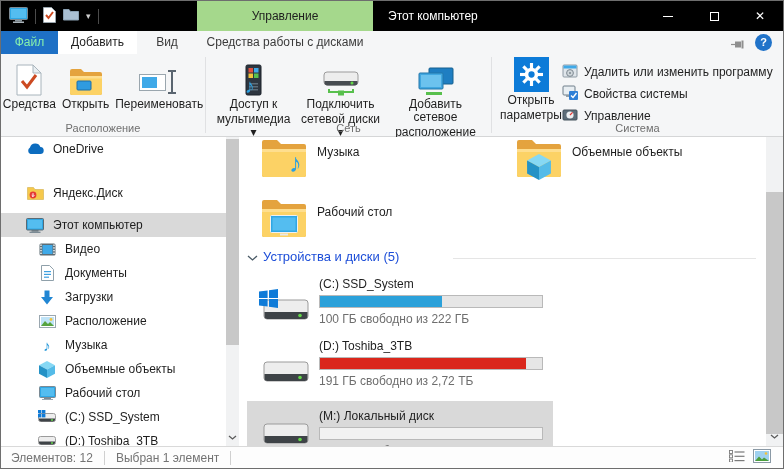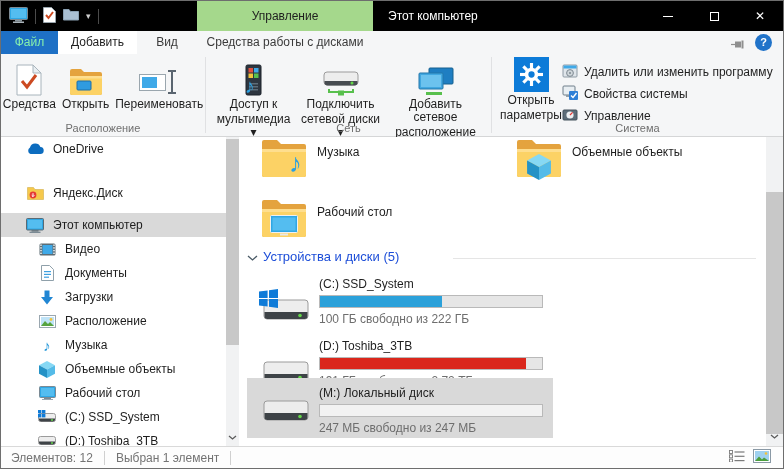--- a/index.html
+++ b/index.html
@@ -548,21 +548,21 @@
         </span>
         <div class="dbody">
           <div class="dname">(D:) Toshiba_3TB</div>
           <div class="dbar">
             <div class="dfill" style="width: 93%; background-color: rgb(218, 39, 28);"></div>
           </div>
           <div class="dfree">191 ГБ свободно из 2,72 ТБ</div>
         </div>
       </div>
 
-      <div class="drive sel" style="top: 241px; background-color: rgb(217, 217, 217);">
+      <div class="drive sel" style="top: 264px; background-color: rgb(217, 217, 217);">
         <span class="dicon">
           <span class="drive-svg">
             <svg width="46" height="32" viewBox="0 0 46 32">
                 <rect x="1" y="5" width="44" height="19" rx="3" fill="#ededed" stroke="#9b9b9b"></rect>
                 <path d="M1.5 17 h43 v4 a3 3 0 0 1 -3 3 H4.5 a3 3 0 0 1 -3 -3 z" fill="#3e4347"></path>
                 <circle cx="37" cy="20.5" r="1.8" fill="#63d648"></circle>
               </svg>
           </span>
         </span>
         <div class="dbody">

